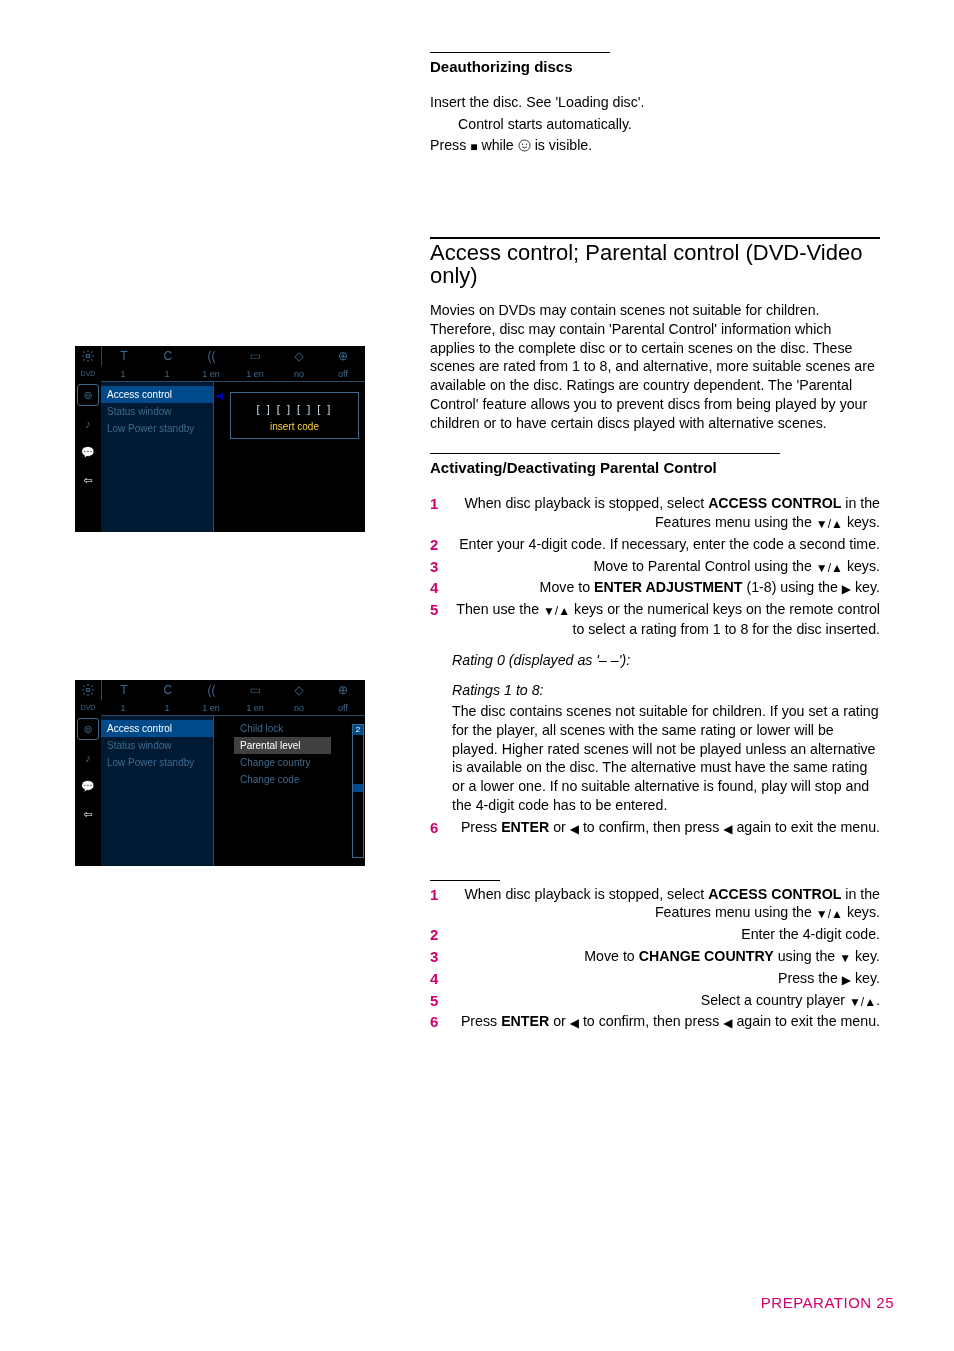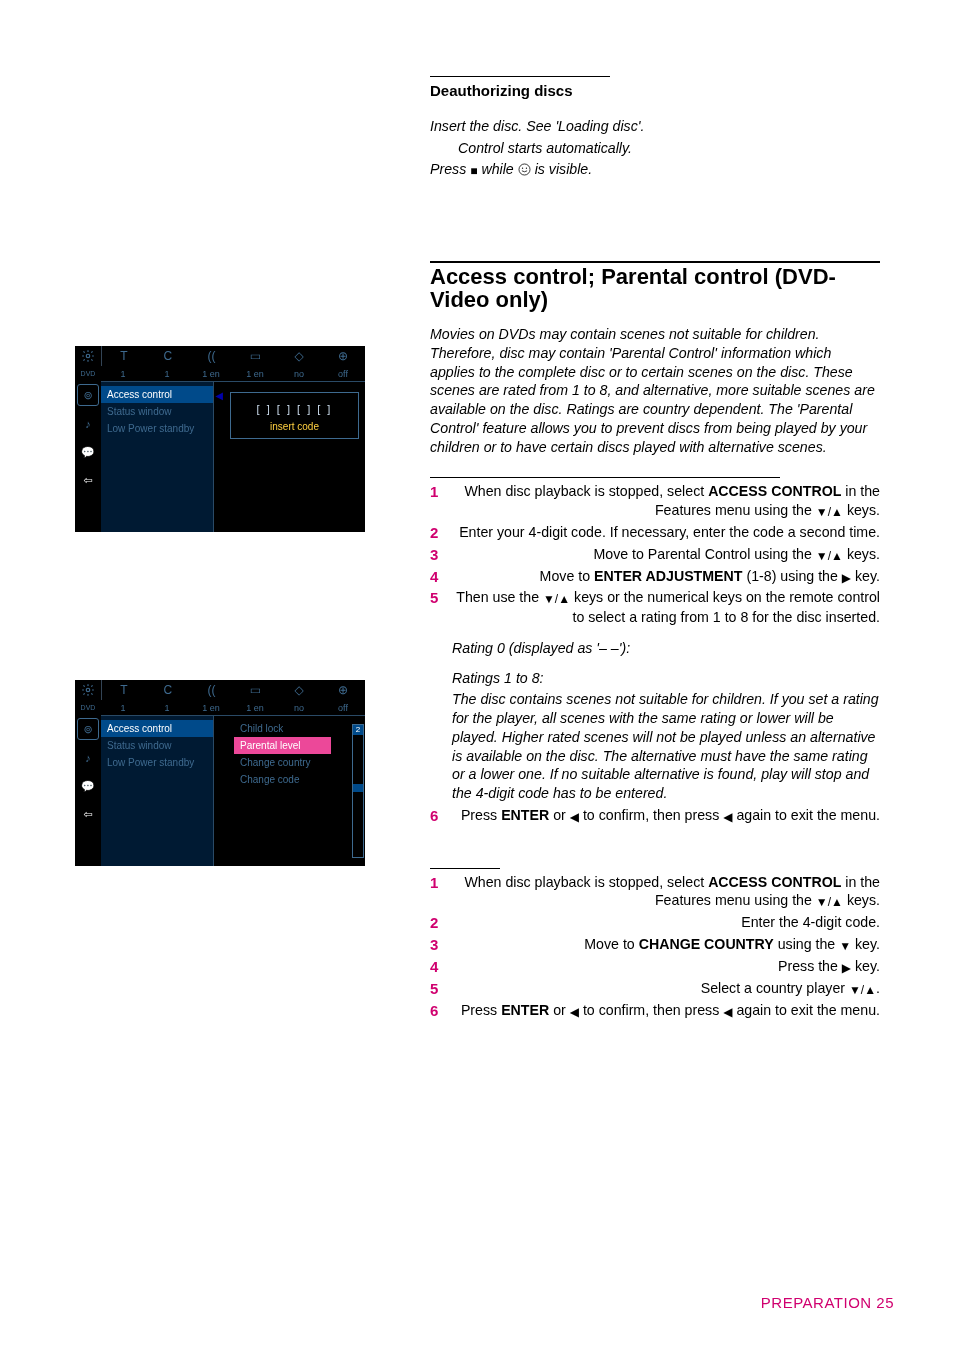--- a/index.html
+++ b/index.html
@@ -13,41 +13,41 @@
   .page {
     position: relative;
     width: 954px;
     height: 1351px;
     box-sizing: border-box;
   }
   
   .col-right {
     position: absolute;
     left: 430px;
-    top: 76px;
+    top: 52px;
     width: 450px;
     font-size: 14.2px;
     line-height: 1.32;
   }
   .hr-short { border-top: 1.5px solid #000; width: 180px; height: 0; margin-bottom: 4px; }
   .hr-med   { border-top: 1.5px solid #000; width: 350px; height: 0; margin-bottom: 4px; }
   .hr-full  { border-top: 2.5px solid #000; width: 100%;  height: 0; margin-bottom: 2px; }
   .hr-tiny  { border-top: 1.5px solid #000; width: 70px;  height: 0; margin-bottom: 4px; }
   h2.sub {
     font-size: 15px;
     font-weight: bold;
     margin: 0 0 16px 0;
   }
   h1.big {
     font-size: 22px;
-    font-weight: bold;
+    font-weight: normal;
     margin: 0 0 14px 0;
     line-height: 1.05;
   }
-  p { margin: 0 0 3px 0; font-style: italic; }
+  p { margin: 0 0 3px 0; }
   .indent { padding-left: 28px; }
   ol.steps { list-style: none; margin: 0; padding: 0; }
   ol.steps > li { display: flex; margin-bottom: 2px; }
   ol.steps > li > .num {
     color: #d0006f;
     font-weight: bold;
     font-size: 15px;
     width: 22px;
     flex: 0 0 22px;
     line-height: 1.32;
@@ -158,21 +158,21 @@
     position: relative;
   }
   .list2 .pane {
     margin: 0 20px;
   }
   .list2 .line {
     padding: 3px 6px;
     color: #3e6a8f;
   }
   .list2 .line.sel {
-    background: #ec4899;
+    background: #404040;
     color: #fff;
   }
   .codebox {
     border: 1px solid #3e6a8f;
     padding: 10px 6px 6px 6px;
     color: #ffd040;
     text-align: center;
     margin: 6px;
     font-size: 10px;
   }
@@ -343,20 +343,21 @@
 
     <div style="height:78px"></div>
 
     <div class="hr-full"></div>
     <h1 class="big">Access control; Parental control (DVD-Video only)</h1>
 
     <p>Movies on DVDs may contain scenes not suitable for children. Therefore, disc may contain 'Parental Control' information which applies to the complete disc or to certain scenes on the disc. These scenes are rated from 1 to 8, and alternative, more suitable scenes are available on the disc. Ratings are country dependent. The 'Parental Control' feature allows you to prevent discs from being played by your children or to have certain discs played with alternative scenes.</p>
 
     <div style="height:18px"></div>
     <div class="hr-med"></div>
+    <h2 class="sub">Activating/Deactivating Parental Control</h2>
 
     <ol class="steps">
       <li>
           <span class="num">1</span>
           <span class="txt">
         <span>When disc playback is stopped, select </span><b>ACCESS CONTROL</b><span> in the Features menu using the </span><span class="sym">▼/▲</span><span> keys.</span>
       </span>
         </li>
       <li>
           <span class="num">2</span>

